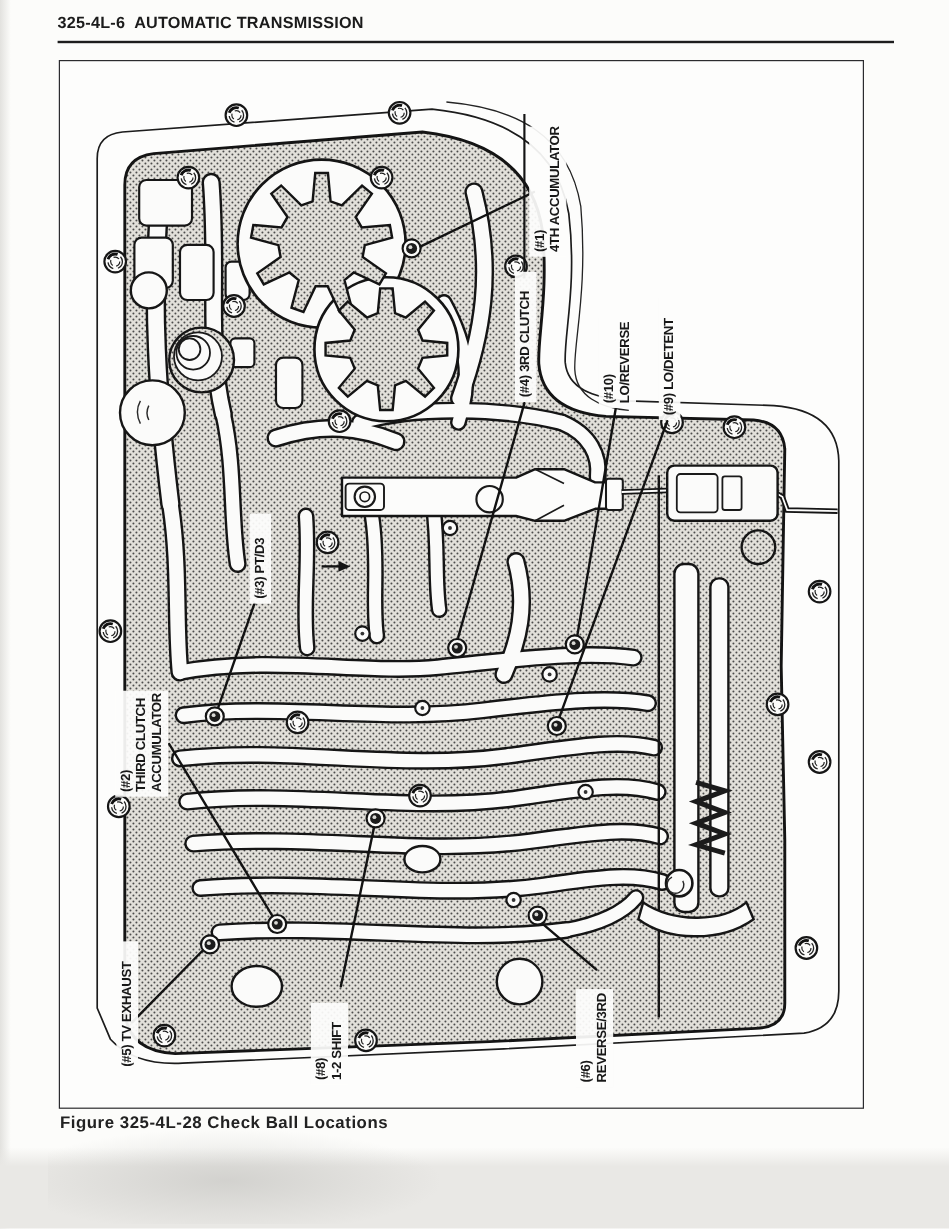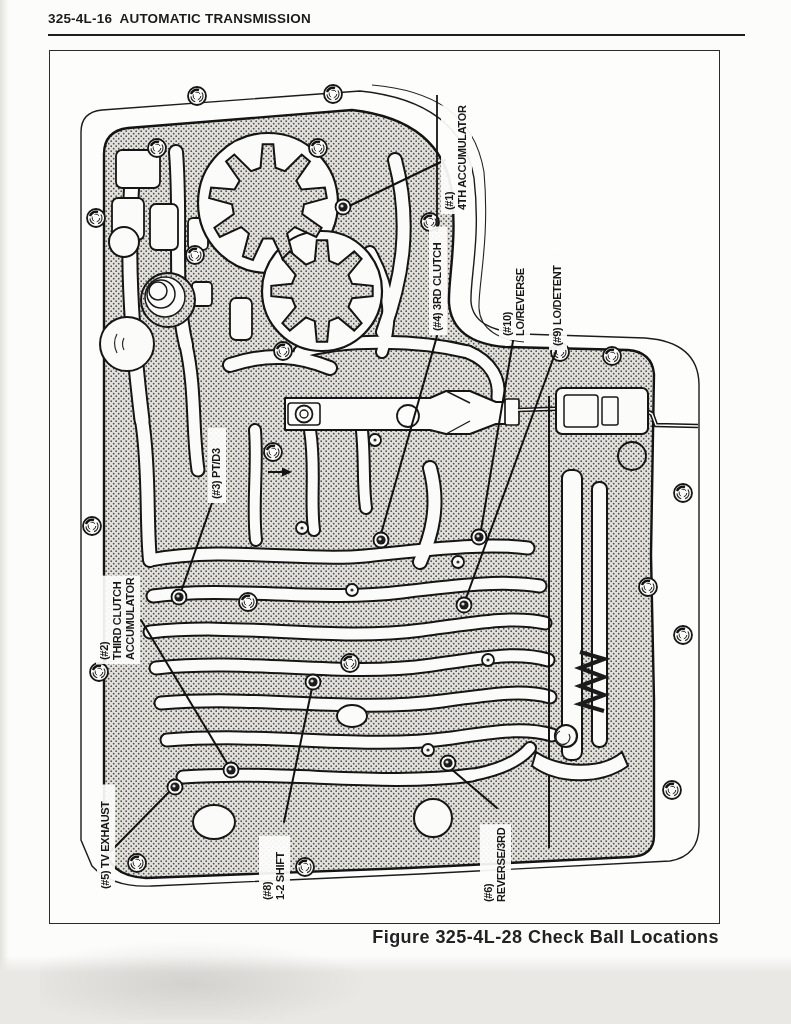--- a/index.html
+++ b/index.html
@@ -10,32 +10,32 @@
   .scan-bottom{position:absolute;left:0;top:956px;width:791px;height:68px;
         background:linear-gradient(180deg,rgba(232,231,228,0) 0,#e9e8e5 16px);}
   .scan-smudge{position:absolute;left:40px;top:940px;width:330px;height:80px;
         background:radial-gradient(ellipse at 45% 55%,rgba(168,168,164,.35),rgba(168,168,164,0) 70%);}
   .hdr{position:absolute;left:48px;top:11px;font-size:13.5px;font-weight:bold;
         letter-spacing:.2px;color:#1b1b1b;white-space:pre;}
   .hdr-rule{position:absolute;left:48px;top:34px;width:697px;height:2px;background:#1d1d1d;}
   .figure-frame{position:absolute;left:49px;top:50px;width:671px;height:874px;
         border:1.5px solid #2b2b2e;box-sizing:border-box;background:#fdfdfc;}
   .figure-frame svg{display:block;width:100%;height:100%;}
-  .caption{position:absolute;left:50px;top:927px;width:669px;text-align:right;
-        font-size:18px;font-weight:600;letter-spacing:.45px;color:#222;}
+  .caption{position:absolute;left:50px;top:927px;width:669px;text-align:left;
+        font-size:14px;font-weight:600;letter-spacing:.45px;color:#222;}
   svg text.callout{font-family:"Liberation Sans",sans-serif;font-size:11px;
         font-weight:bold;letter-spacing:-0.3px;fill:#181818;}
 </style>
 </head>
 <body>
 
 <div class="page">
   <div class="scan-left"></div>
 
-  <div class="hdr">325-4L-16  AUTOMATIC TRANSMISSION</div>
+  <div class="hdr">325-4L-6  AUTOMATIC TRANSMISSION</div>
   <div class="hdr-rule"></div>
 
   <div class="figure-frame">
     <svg viewBox="50 51 669 872" preserveAspectRatio="none">
       <defs>
         <pattern id="stip" width="5" height="5" patternUnits="userSpaceOnUse">
           <rect width="5" height="5" fill="#e2e0da"></rect>
           <circle cx="1.2" cy="1.2" r="0.85" fill="#4c4c4c"></circle>
           <circle cx="3.7" cy="3.7" r="0.85" fill="#4c4c4c"></circle>
         </pattern>

